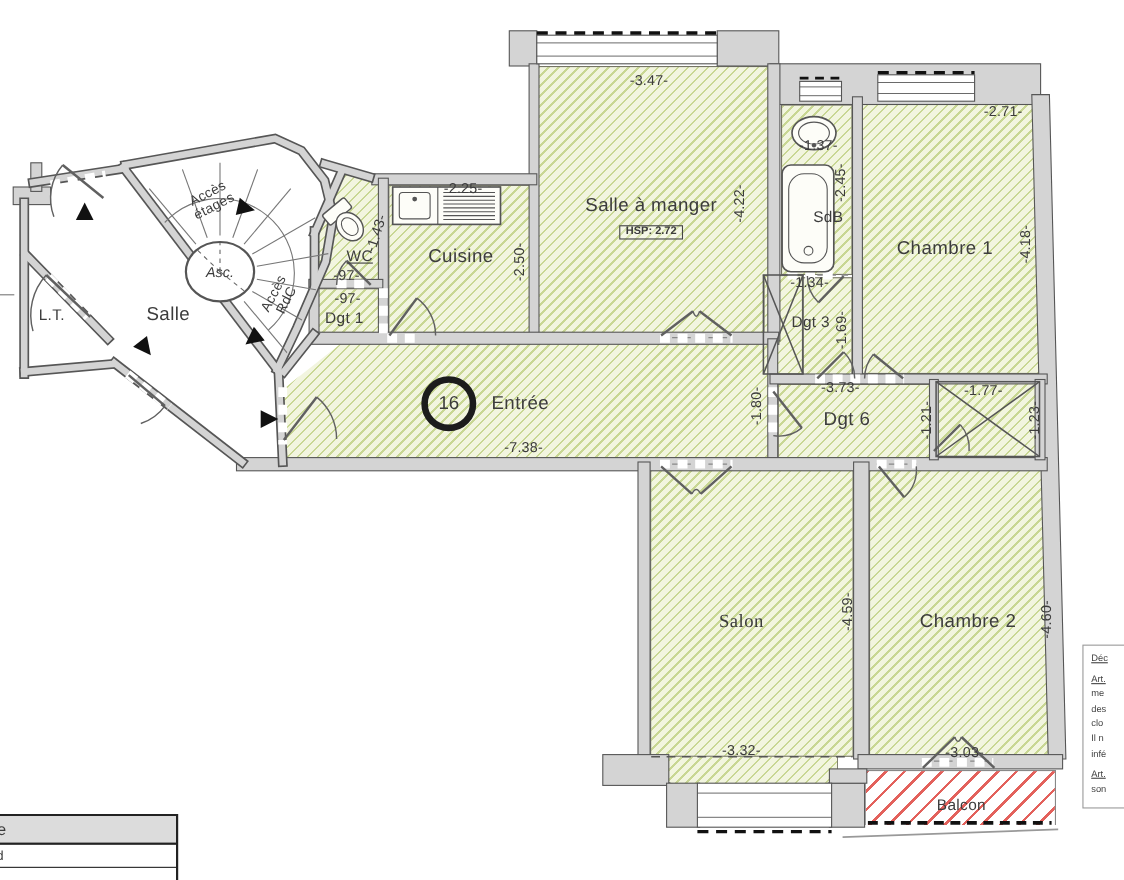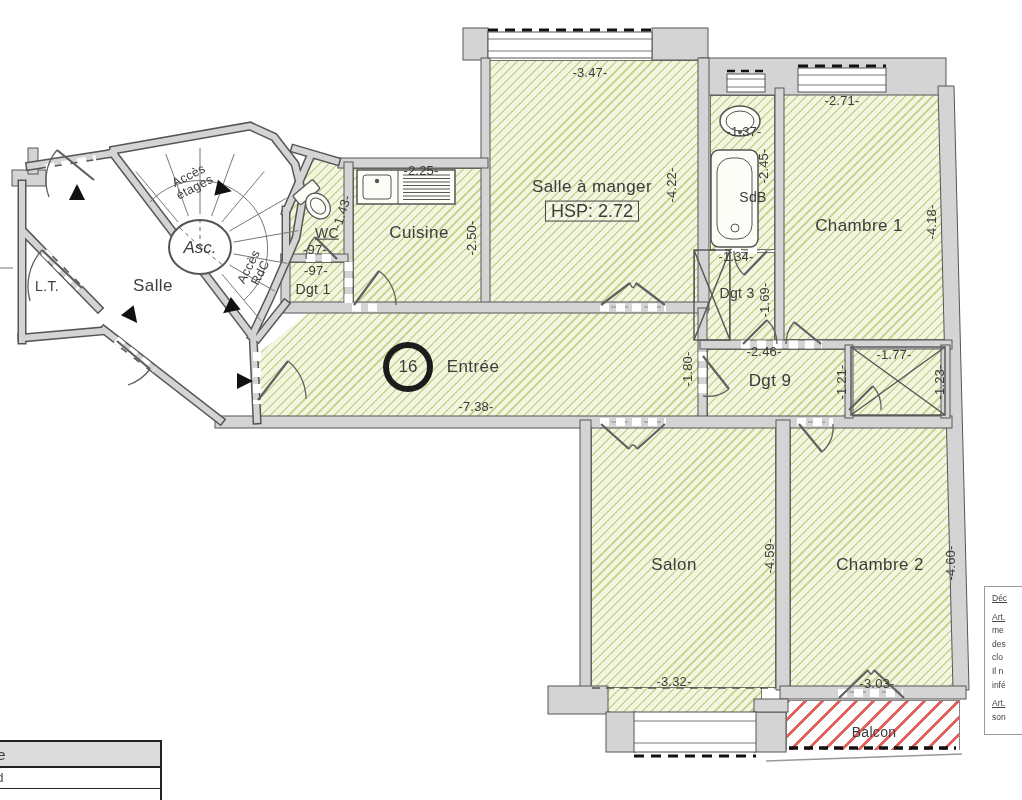--- a/index.html
+++ b/index.html
@@ -10,24 +10,24 @@
         border:1px solid #757565;box-sizing:border-box;}
   .balcony{position:absolute;background-color:#fff;
         background-image:repeating-linear-gradient(135deg,rgba(224,80,74,.9) 0 2.4px,rgba(255,255,255,0) 2.4px 12px);
         border:1px solid #888;border-bottom:none;box-sizing:border-box;}
   svg.overlay{position:absolute;left:0;top:0;pointer-events:none;}
   .lbl{position:absolute;transform:translate(-50%,-50%);white-space:nowrap;line-height:1.05;text-align:center;}
   .sz17{font-size:17px;letter-spacing:.4px;}
   .sz15{font-size:14px;letter-spacing:.3px;}
   .dim{font-size:13px;letter-spacing:.2px;}
   .vdim{transform:translate(-50%,-50%) rotate(-90deg);}
-  .hsp{border:1.3px solid #444;padding:0 5px;font-size:18px;background:rgba(255,255,255,.25);}
+  .hsp{border:1.3px solid #444;padding:0 5px;font-size:10px;background:rgba(255,255,255,.25);font-weight:bold;}
   .lot{width:42px;height:42px;border:4px solid #1c1c1c;border-radius:50%;
        display:flex;align-items:center;justify-content:center;font-size:17px;}
-  .ital{font-style:italic;font-size:17px;}
+  .ital{font-style:italic;font-size:13px;}
   .stairlbl{font-size:12.5px;letter-spacing:.3px;}
   .legend{position:absolute;left:-46px;top:740px;width:204px;border:2px solid #222;background:#fff;}
   .legend .hd{background:#dcdcdc;border-bottom:2px solid #222;height:24px;display:flex;align-items:center;
        padding-left:8px;font-size:15px;}
   .legend .rw{height:20px;border-bottom:1.5px solid #222;display:flex;align-items:center;padding-left:8px;font-size:12px;}
   .note{position:absolute;left:984px;top:586px;width:62px;height:138px;border:1.4px solid #999;background:#fff;
         padding:5px 0 4px 7px;font-size:8.5px;line-height:1.6;color:#444;}
   .note .ul{text-decoration:underline;}
   .note .gap{margin-top:5px;}
 </style>
@@ -286,21 +286,21 @@
   <div class="lbl sz17" style="left:592px;top:187px;">Salle à manger</div>
   <div class="lbl hsp" style="left:592px;top:211px;">HSP: 2.72</div>
   <div class="lbl dim" style="left:590px;top:73px;">-3.47-</div>
   <div class="lbl dim vdim" style="left:672px;top:185px;">-4.22-</div>
 
   <div class="lbl sz15" style="left:753px;top:197px;">SdB</div>
   <div class="lbl dim" style="left:744px;top:116px;margin-top:16px;">-1.37-</div>
   <div class="lbl dim vdim" style="left:764px;top:166px;">-2.45-</div>
 
   <div class="lbl sz17" style="left:859px;top:226px;">Chambre 1</div>
-  <div class="lbl dim" style="left:842px;top:101px;text-align:center;">-2.71-</div>
+  <div class="lbl dim" style="left:912px;top:101px;text-align:center;">-2.71-</div>
   <div class="lbl dim vdim" style="left:932px;top:222px;">-4.18-</div>
 
   <div class="lbl sz15" style="left:737px;top:293px;">Dgt 3</div>
   <div class="lbl dim" style="left:736px;top:257px;">-1.34-</div>
   <div class="lbl dim vdim" style="left:765px;top:300px;">-1.69-</div>
 
   <div class="lbl sz17" style="left:419px;top:233px;">Cuisine</div>
   <div class="lbl dim" style="left:421px;top:171px;text-align:center;">-2.25-</div>
   <div class="lbl dim vdim" style="left:472px;top:238px;">-2.50-</div>
 
@@ -308,29 +308,29 @@
   <div class="lbl dim" style="left:315px;top:250px;">-97-</div>
   <div class="lbl dim" style="left:342px;top:212px;transform:translate(-50%,-50%) rotate(-72deg);">-1.43-</div>
 
   <div class="lbl sz15" style="left:313px;top:289px;">Dgt 1</div>
   <div class="lbl dim" style="left:316px;top:271px;">-97-</div>
 
   <div class="lbl lot" style="left:408px;top:367px;">16</div>
   <div class="lbl sz17" style="left:473px;top:367px;">Entrée</div>
   <div class="lbl dim" style="left:476px;top:407px;">-7.38-</div>
 
-  <div class="lbl sz17" style="left:770px;top:381px;">Dgt 9</div>
-  <div class="lbl dim" style="left:764px;top:352px;">-2.46-</div>
+  <div class="lbl sz17" style="left:770px;top:381px;">Dgt 6</div>
+  <div class="lbl dim" style="left:764px;top:352px;">-3.73-</div>
   <div class="lbl dim vdim" style="left:688px;top:369px;">-1.80-</div>
   <div class="lbl dim vdim" style="left:842px;top:382px;">-1.21-</div>
 
   <div class="lbl dim" style="left:894px;top:355px;">-1.77-</div>
   <div class="lbl dim vdim" style="left:940px;top:382px;">-1.23-</div>
 
-  <div class="lbl sz17" style="left:674px;top:565px;">Salon</div>
+  <div class="lbl sz17" style="left:674px;top:565px;font-family:Liberation Serif, serif;">Salon</div>
   <div class="lbl dim vdim" style="left:770px;top:556px;">-4.59-</div>
   <div class="lbl dim" style="left:674px;top:682px;">-3.32-</div>
 
   <div class="lbl sz17" style="left:880px;top:565px;">Chambre 2</div>
   <div class="lbl dim vdim" style="left:951px;top:563px;">-4.60-</div>
   <div class="lbl dim" style="left:877px;top:684px;">-3.03-</div>
 
   <div class="lbl sz15" style="left:874px;top:732px;">Balcon</div>
 
   <div class="lbl sz17" style="left:153px;top:286px;">Salle</div>

